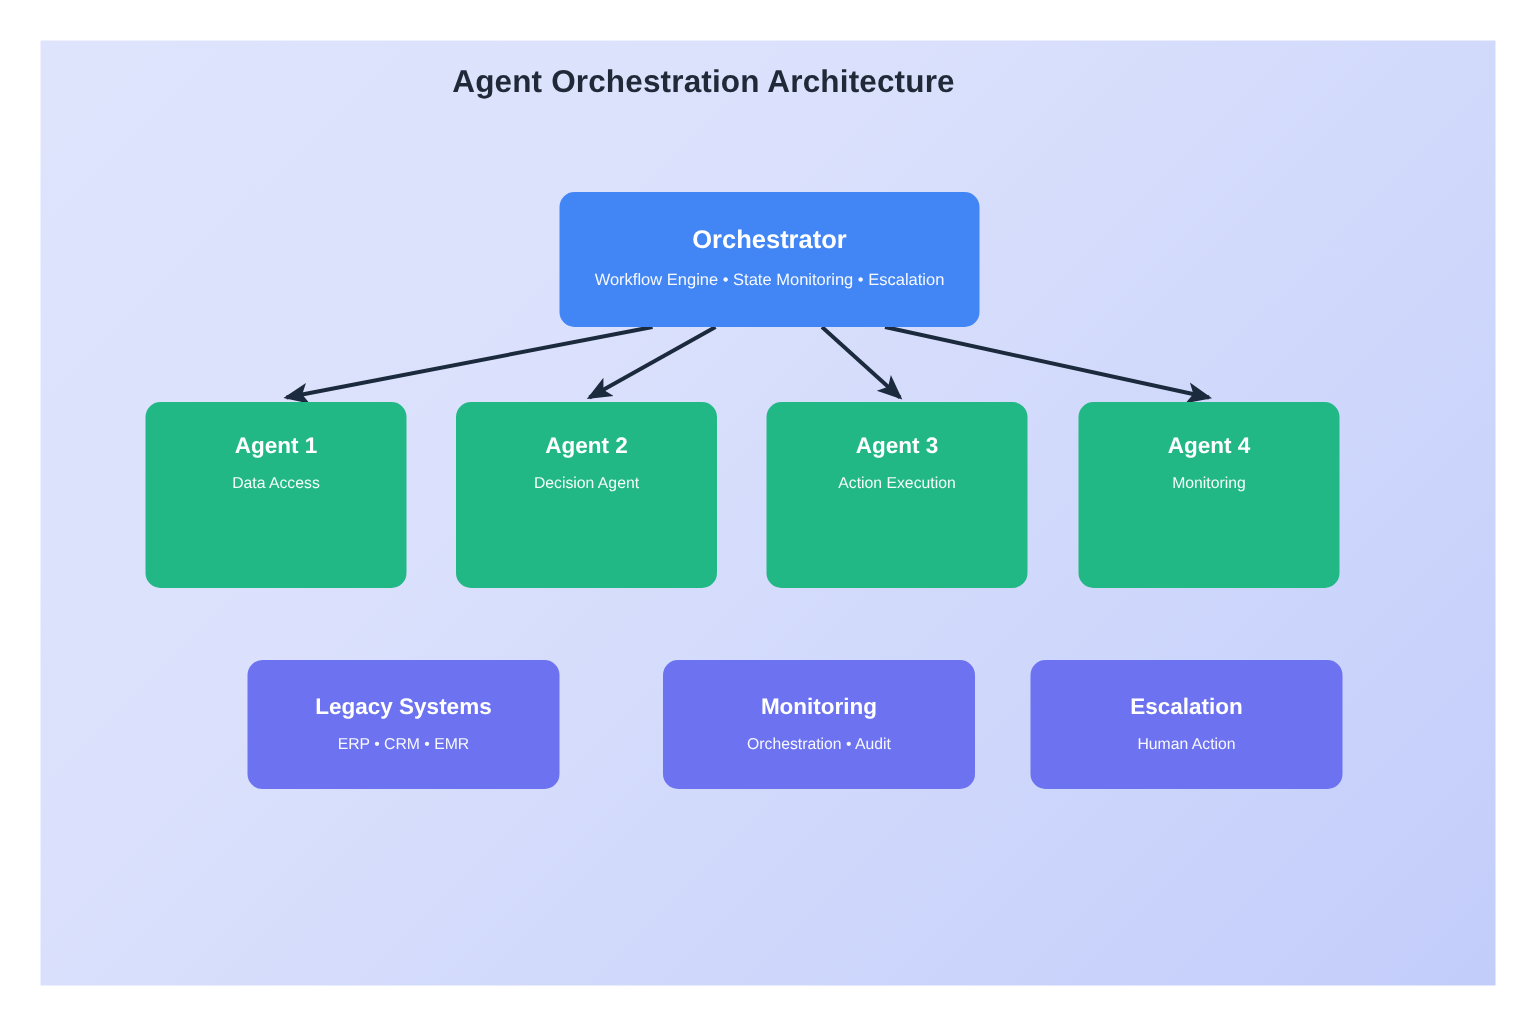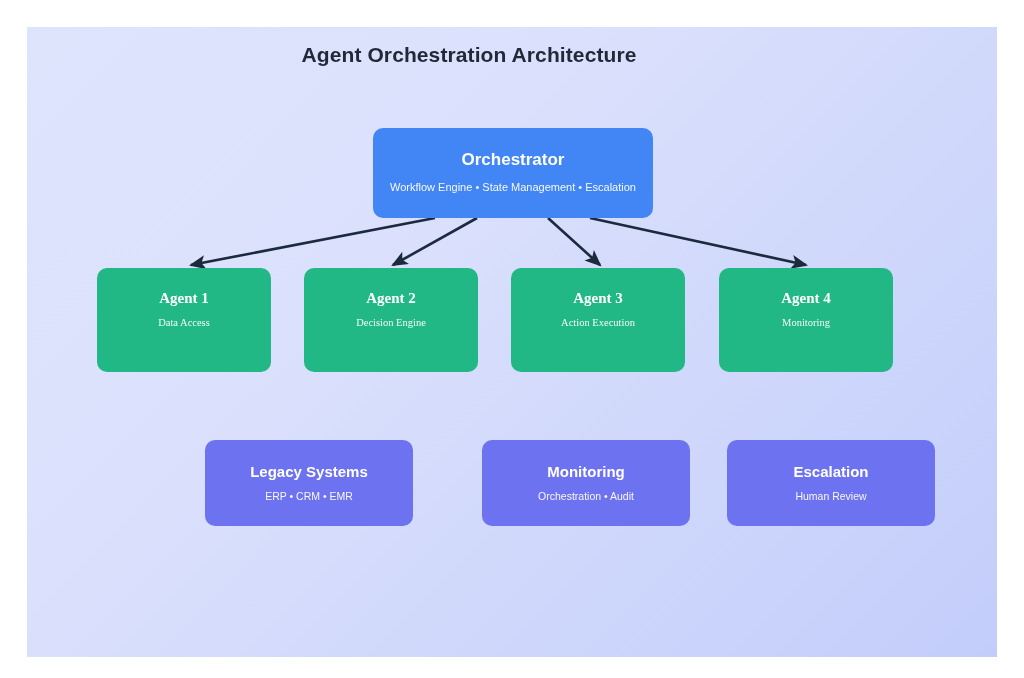--- a/index.html
+++ b/index.html
@@ -70,39 +70,37 @@
     background: #4285f4;
     padding-top: 23px;
   }
   #node-orchestrator .node-title { font-size: 17px; }
   #node-orchestrator .node-subtitle { margin-top: 11px; font-size: 11px; }
 
   
   .agent-node {
     top: 241px;
     width: 174px;
-    height: 104px;
+    height: 124px;
     background: #22b886;
     padding-top: 22px;
-    font-family: Liberation Serif, serif;
   }
   .agent-node .node-subtitle { margin-top: 10px; }
   #node-agent-1 { left: 70px; }
   #node-agent-2 { left: 277px; }
   #node-agent-3 { left: 484px; }
   #node-agent-4 { left: 692px; }
 
   
   .support-node {
     top: 413px;
     width: 208px;
     height: 86px;
     background: #6c72f0;
     padding-top: 24px;
-    margin-left: 40px;
   }
   .support-node .node-subtitle { margin-top: 10px; }
   #node-legacy-systems { left: 138px; }
   #node-monitoring-platform { left: 415px; }
   #node-escalation { left: 660px; }
 
   #connector-layer {
     position: absolute;
     left: 0;
     top: 0;
@@ -125,31 +123,31 @@
       </marker>
     </defs>
     <line x1="408" y1="191" x2="164" y2="238" stroke="#1b2a3d" stroke-width="2.6" marker-end="url(#arrowhead)"></line>
     <line x1="450" y1="191" x2="366" y2="238" stroke="#1b2a3d" stroke-width="2.6" marker-end="url(#arrowhead)"></line>
     <line x1="521" y1="191" x2="573" y2="238" stroke="#1b2a3d" stroke-width="2.6" marker-end="url(#arrowhead)"></line>
     <line x1="563" y1="191" x2="779" y2="238" stroke="#1b2a3d" stroke-width="2.6" marker-end="url(#arrowhead)"></line>
   </svg>
 
   <div class="node" id="node-orchestrator">
     <div class="node-title">Orchestrator</div>
-    <div class="node-subtitle">Workflow Engine • State Management • Escalation</div>
+    <div class="node-subtitle">Workflow Engine • State Monitoring • Escalation</div>
   </div>
 
   <div class="node agent-node" id="node-agent-1">
     <div class="node-title">Agent 1</div>
     <div class="node-subtitle">Data Access</div>
   </div>
 
   <div class="node agent-node" id="node-agent-2">
     <div class="node-title">Agent 2</div>
-    <div class="node-subtitle">Decision Engine</div>
+    <div class="node-subtitle">Decision Agent</div>
   </div>
 
   <div class="node agent-node" id="node-agent-3">
     <div class="node-title">Agent 3</div>
     <div class="node-subtitle">Action Execution</div>
   </div>
 
   <div class="node agent-node" id="node-agent-4">
     <div class="node-title">Agent 4</div>
     <div class="node-subtitle">Monitoring</div>
@@ -160,16 +158,16 @@
     <div class="node-subtitle">ERP • CRM • EMR</div>
   </div>
 
   <div class="node support-node" id="node-monitoring-platform">
     <div class="node-title">Monitoring</div>
     <div class="node-subtitle">Orchestration • Audit</div>
   </div>
 
   <div class="node support-node" id="node-escalation">
     <div class="node-title">Escalation</div>
-    <div class="node-subtitle">Human Review</div>
+    <div class="node-subtitle">Human Action</div>
   </div>
 
 </div>
 
 </body></html>

